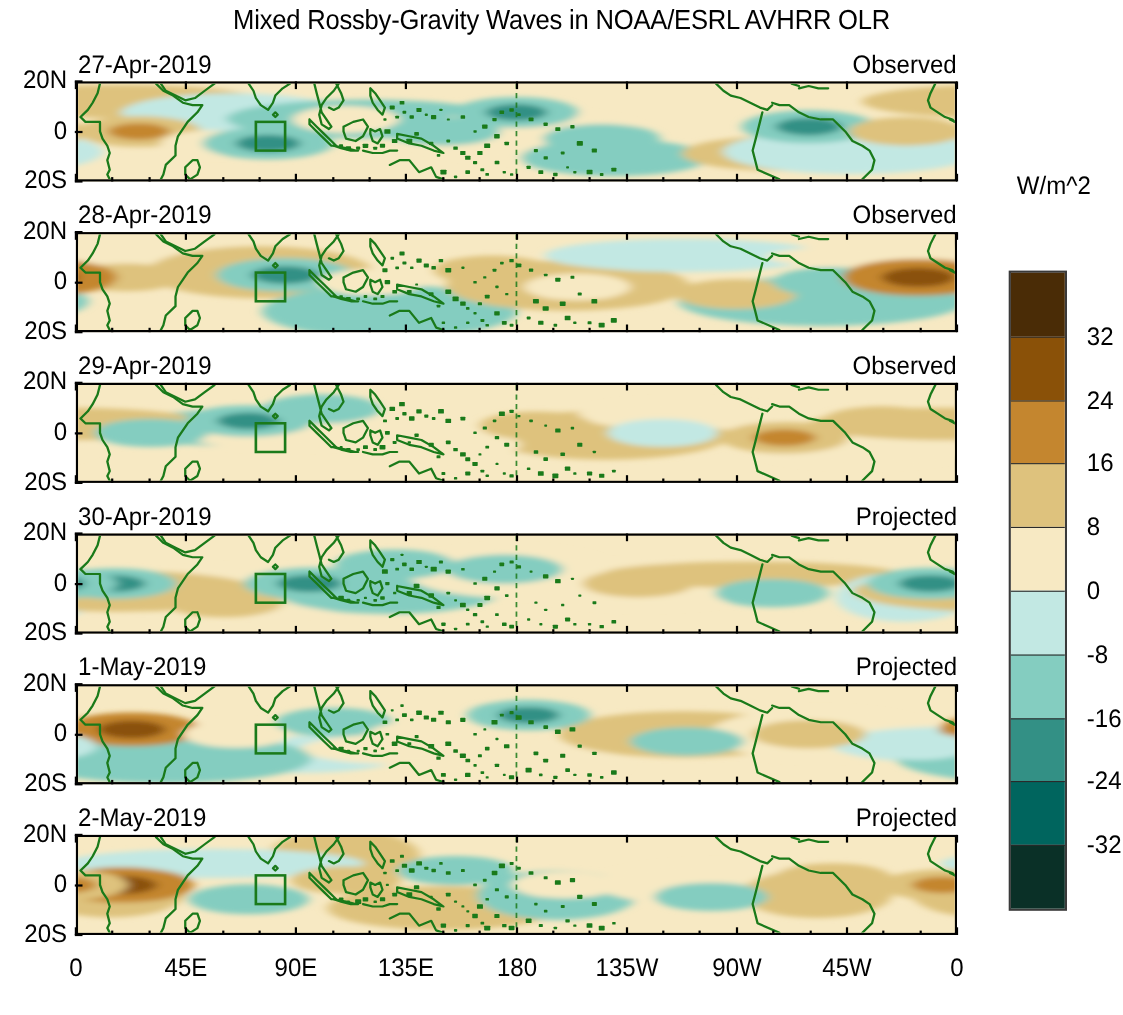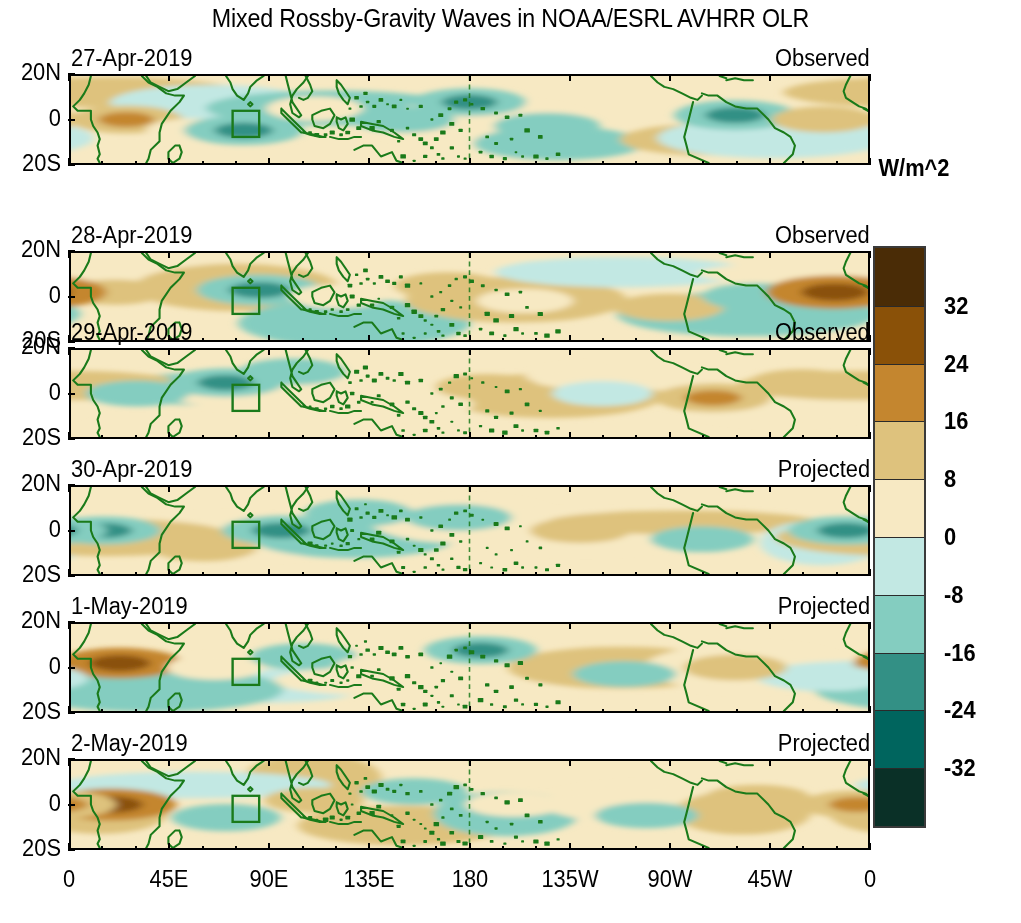--- a/index.html
+++ b/index.html
@@ -33,21 +33,21 @@
   
   .tick-v{position:absolute;background:#000;width:2px;height:7px;}
   .tick-h{position:absolute;background:#000;height:2px;width:7px;}
 
   
   #xaxis{position:absolute;left:69px;top:866px;width:801px;height:40px;}
   .xlab{position:absolute;top:0;font-size:23px;line-height:26px;text-align:center;
         transform:translateX(-50%) scaleX(0.95);white-space:nowrap;}
 
   
-  #cbwrap{position:absolute;left:861px;top:155px;width:116px;height:700px;font-weight:bold;}
+  #cbwrap{position:absolute;left:905px;top:155px;width:116px;height:700px;}
   #cbunits{position:absolute;left:0;top:0;width:106px;text-align:center;
            font-size:23px;line-height:26px;transform:scaleX(0.95);}
   #cbbox{position:absolute;left:12px;top:91px;width:49px;height:578px;
          border:2px solid #3a3a3a;box-sizing:content-box;}
   .cbband{position:absolute;left:0;width:49px;}
   .cbsep{position:absolute;left:0;width:49px;height:1px;background:#2a2a2a;}
   .cblab{position:absolute;left:69px;font-size:23px;line-height:23px;white-space:nowrap;
          transform:translateY(-50%) scaleX(0.95);transform-origin:0 50%;}
 </style>
 </head>
@@ -234,21 +234,21 @@
         <div class="tick-v" style="height: 4px; left: 366.125px; top: 87px;"></div>
         <div class="tick-v" style="height: 4px; left: 432.875px; top: 87px;"></div>
         <div class="tick-v" style="height: 4px; left: 466.25px; top: 87px;"></div>
         <div class="tick-v" style="height: 4px; left: 533px; top: 87px;"></div>
         <div class="tick-v" style="height: 4px; left: 566.375px; top: 87px;"></div>
         <div class="tick-v" style="height: 4px; left: 633.125px; top: 87px;"></div>
         <div class="tick-v" style="height: 4px; left: 666.5px; top: 87px;"></div>
         <div class="tick-v" style="height: 4px; left: 733.25px; top: 87px;"></div>
         <div class="tick-v" style="height: 4px; left: 766.625px; top: 87px;"></div>
       </div>
-      <div class="panel" style="top: 211px; margin-top: 40px;">
+      <div class="panel" style="top: 211px;">
         <div class="p-date">28-Apr-2019</div>
         <div class="p-status">Observed</div>
         <div class="frame">
           <svg class="map" viewBox="0 0 801 91" preserveAspectRatio="none">
             <rect x="0" y="0" width="801" height="91" fill="#f7e9c3"></rect>
             <defs>
               <filter id="blur1" x="-30%" y="-60%" width="160%" height="220%">
                 <feGaussianBlur stdDeviation="5 2.6"></feGaussianBlur>
               </filter>
             </defs>

